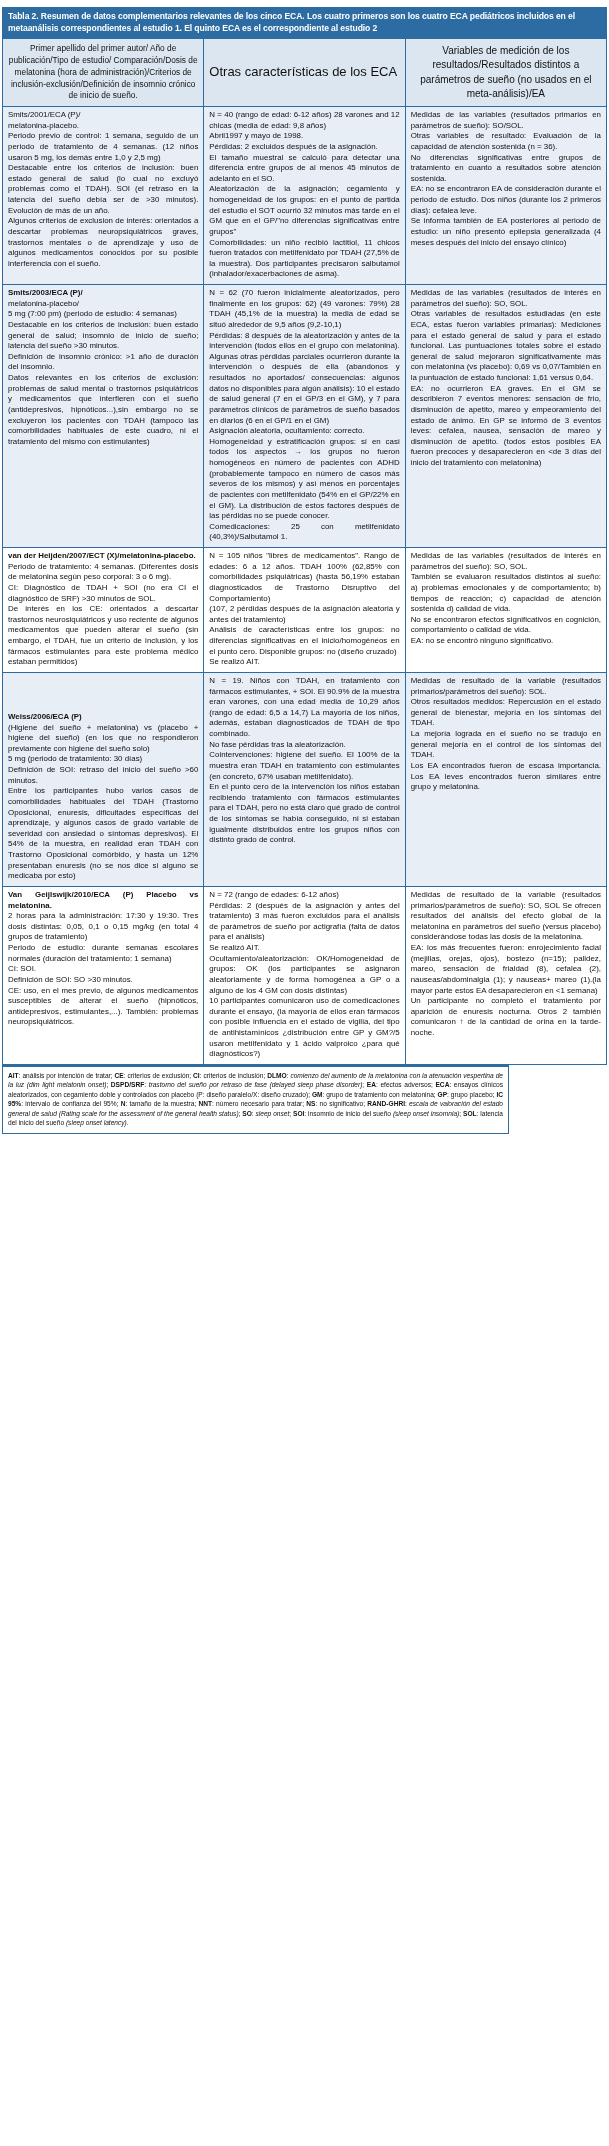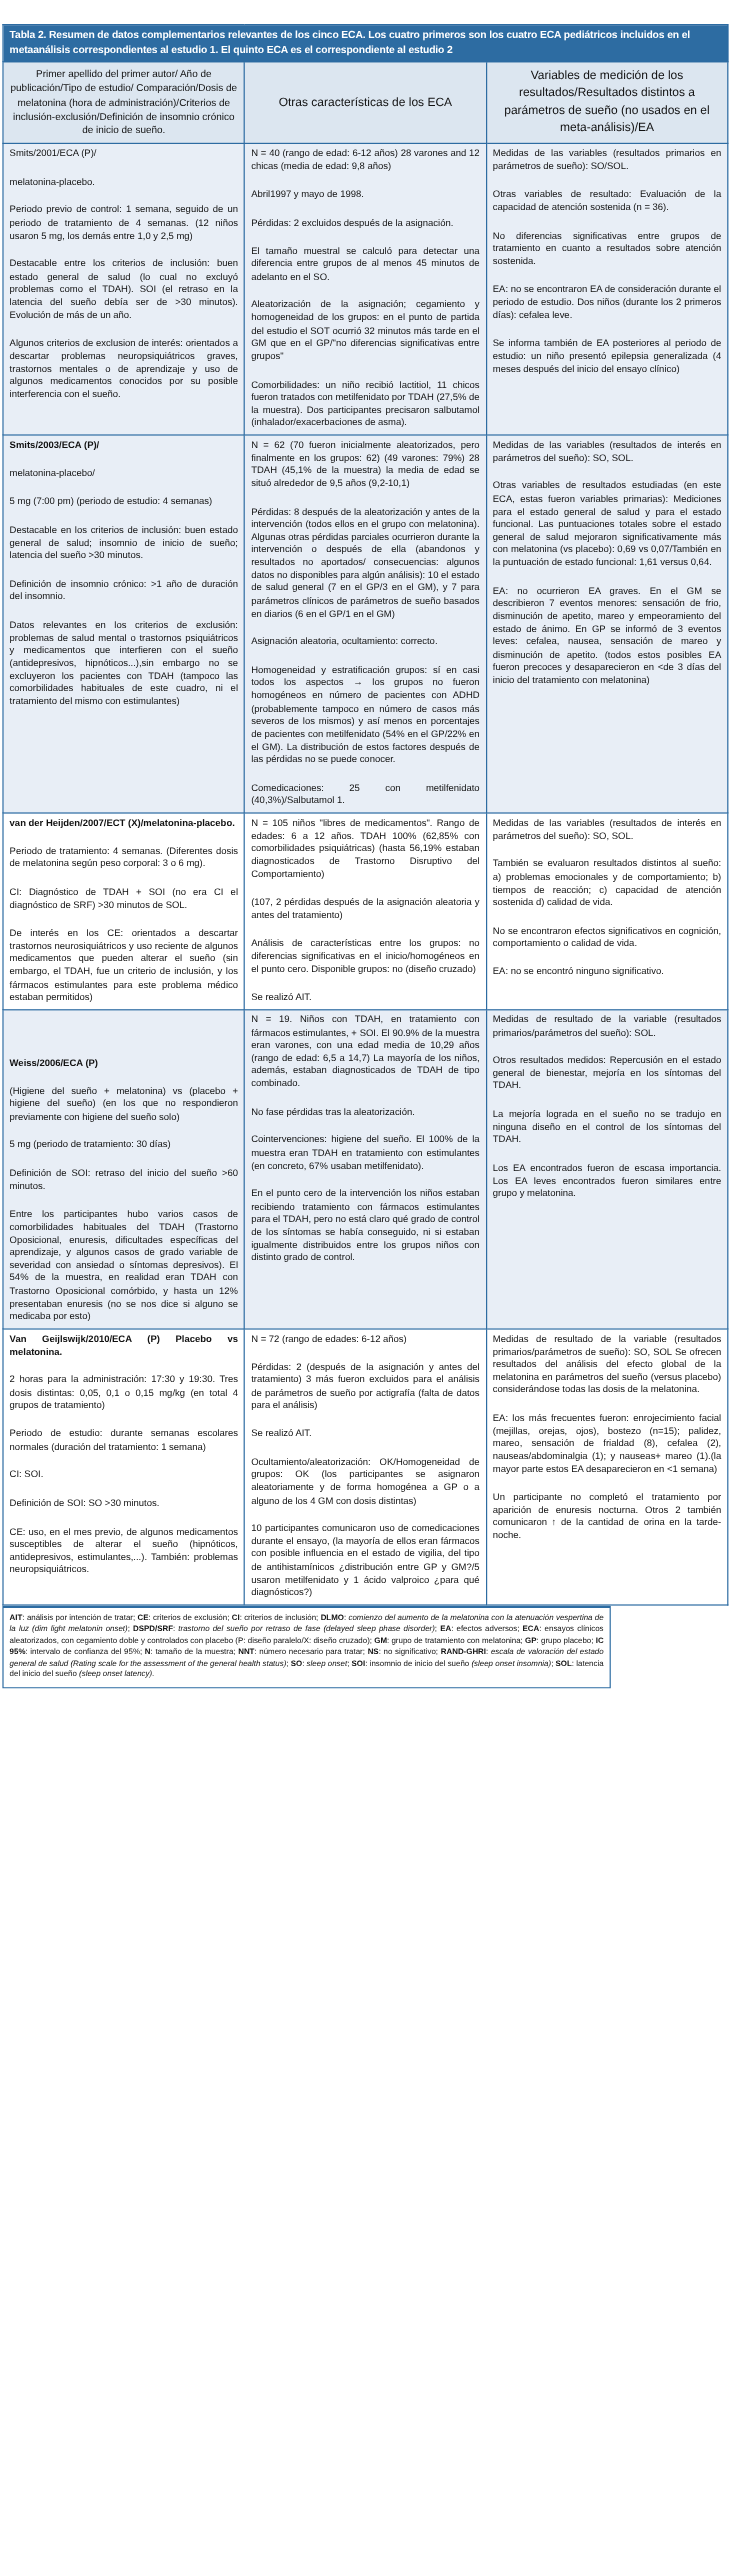--- a/index.html
+++ b/index.html
@@ -5,21 +5,21 @@
 <style>
   html,body{margin:0;padding:0;background:#ffffff;}
   body{
     font-family:"Liberation Sans", sans-serif;
     width:609px;
     color:#1a1a1a;
   }
   .table-wrap{
     width:511px;
     box-sizing:border-box;
-    padding:20px 2px 0 2px;
+    padding:7px 2px 0 2px;
   }
   table.t2{
     width:605px;
     border-collapse:collapse;
     table-layout:fixed;
   }
   .caption-row td{
     background:#2d6ca2;
     color:#ffffff;
     font-size:8.6px;
@@ -43,21 +43,21 @@
     text-justify:inter-word;
     hyphens:auto;
     color:#111;
   }
   tbody tr.shade td{ background:#e8eef6; }
   tbody tr.plain td{ background:#ffffff; }
   .col1{width:201px;}
   .col2{width:201px;}
   .col3{width:201px;}
   .p{margin:0 0 0 0;}
-  .p + .p{margin-top:13px;}
+  .p + .p{margin-top:0;}
   .bold{font-weight:bold;}
   .ital{font-style:italic;}
   .foot{
     border:1px solid #2d6ca2;
     border-top:2px solid #2d6ca2;
     background:#ffffff;
     font-size:6.6px;
     line-height:1.44;
     padding:4px 5px 5px 5px;
     text-align:justify;
@@ -74,21 +74,21 @@
       <col class="col1">
         <col class="col2">
         <col class="col3">
     </colgroup>
     <tbody id="tbody-root">
         <tr class="caption-row">
           <td colspan="3"><span class="bold">Tabla 2.</span> <span>Resumen de datos complementarios relevantes de los cinco ECA. Los cuatro primeros son los cuatro ECA pediátricos incluidos en el metaanálisis correspondientes al estudio 1. El quinto ECA es el correspondiente al estudio 2</span></td>
         </tr>
         <tr>
           <td style="background: rgb(220, 230, 240); font-size: 8.3px; line-height: 1.42; text-align: center; vertical-align: middle; padding: 4px 5px; border: 1px solid rgb(45, 108, 162);">Primer apellido del primer autor/ Año de publicación/Tipo de estudio/ Comparación/Dosis de melatonina (hora de administración)/Criterios de inclusión-exclusión/Definición de insomnio crónico de inicio de sueño.</td>
-          <td style="background: rgb(220, 230, 240); font-size: 10px; line-height: 1.42; text-align: center; vertical-align: middle; padding: 4px 5px; border: 1px solid rgb(45, 108, 162);">Otras características de los ECA</td>
+          <td style="background: rgb(220, 230, 240); font-size: 13px; line-height: 1.42; vertical-align: middle; padding: 4px 5px; border: 1px solid rgb(45, 108, 162);">Otras características de los ECA</td>
           <td style="background: rgb(220, 230, 240); font-size: 10px; line-height: 1.42; text-align: center; vertical-align: middle; padding: 4px 5px; border: 1px solid rgb(45, 108, 162);">Variables de medición de los resultados/Resultados distintos a parámetros de sueño (no usados en el meta-análisis)/EA</td>
         </tr>
         <tr class="shade">
           <td>
             <div class="p" style="font-weight: normal;">Smits/2001/ECA (P)/</div>
             <div class="p">melatonina-placebo.</div>
             <div class="p">Periodo previo de control: 1 semana, seguido de un periodo de tratamiento de 4 semanas. (12 niños usaron 5 mg, los demás entre 1,0 y 2,5 mg)</div>
             <div class="p">Destacable entre los criterios de inclusión: buen estado general de salud (lo cual no excluyó problemas como el TDAH). SOI (el retraso en la latencia del sueño debía ser de &gt;30 minutos). Evolución de más de un año.</div>
             <div class="p">Algunos criterios de exclusion de interés: orientados a descartar problemas neuropsiquiátricos graves, trastornos mentales o de aprendizaje y uso de algunos medicamentos conocidos por su posible interferencia con el sueño.</div>
           </td>
@@ -160,21 +160,21 @@
           </td>
           <td>
             <div class="p">N = 19. Niños con TDAH, en tratamiento con fármacos estimulantes, + SOI. El 90.9% de la muestra eran varones, con una edad media de 10,29 años (rango de edad: 6,5 a 14,7) La mayoría de los niños, además, estaban diagnosticados de TDAH de tipo combinado.</div>
             <div class="p">No fase pérdidas tras la aleatorización.</div>
             <div class="p">Cointervenciones: higiene del sueño. El 100% de la muestra eran TDAH en tratamiento con estimulantes (en concreto, 67% usaban metilfenidato).</div>
             <div class="p">En el punto cero de la intervención los niños estaban recibiendo tratamiento con fármacos estimulantes para el TDAH, pero no está claro qué grado de control de los síntomas se había conseguido, ni si estaban igualmente distribuidos entre los grupos niños con distinto grado de control.</div>
           </td>
           <td>
             <div class="p">Medidas de resultado de la variable (resultados primarios/parámetros del sueño): SOL.</div>
             <div class="p">Otros resultados medidos: Repercusión en el estado general de bienestar, mejoría en los síntomas del TDAH.</div>
-            <div class="p">La mejoría lograda en el sueño no se tradujo en ninguna diseño en el control de los síntomas del TDAH.</div>
+            <div class="p">La mejoría lograda en el sueño no se tradujo en general mejoría en el control de los síntomas del TDAH.</div>
             <div class="p">Los EA encontrados fueron de escasa importancia. Los EA leves encontrados fueron similares entre grupo y melatonina.</div>
           </td>
         </tr>
         <tr class="plain">
           <td>
             <div class="p" style="font-weight: bold;">Van Geijlswijk/2010/ECA (P) Placebo vs melatonina.</div>
             <div class="p">2 horas para la administración: 17:30 y 19:30. Tres dosis distintas: 0,05, 0,1 o 0,15 mg/kg (en total 4 grupos de tratamiento)</div>
             <div class="p">Periodo de estudio: durante semanas escolares normales (duración del tratamiento: 1 semana)</div>
             <div class="p">CI: SOI.</div>
             <div class="p">Definición de SOI: SO &gt;30 minutos.</div>

